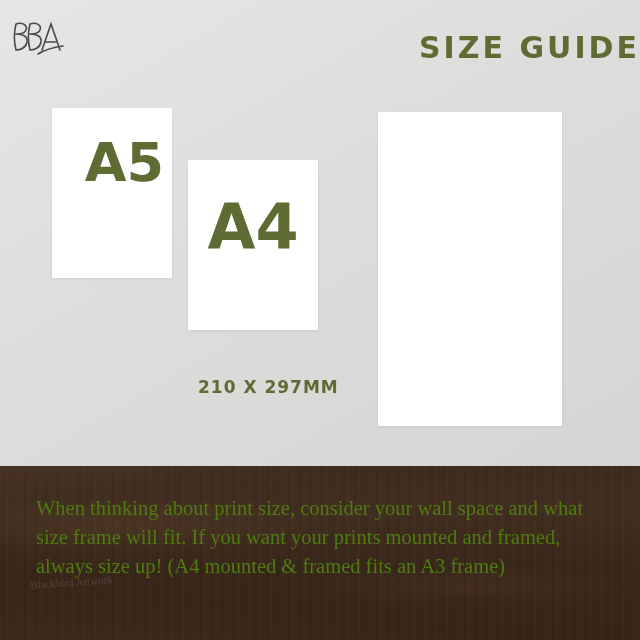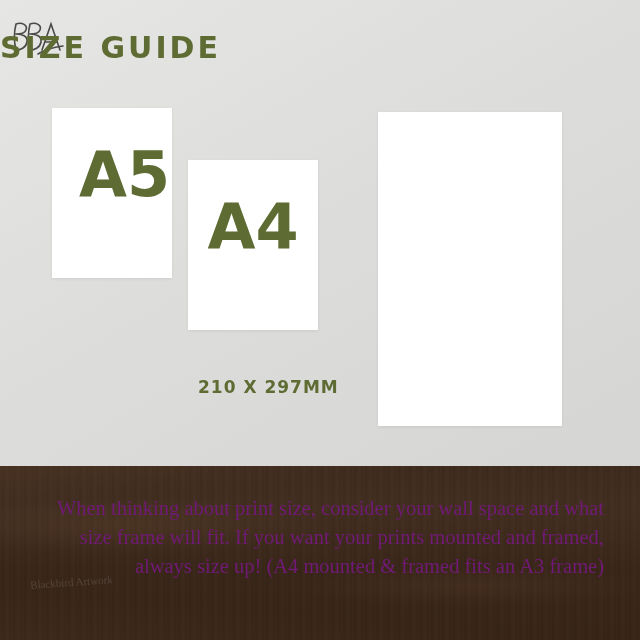--- a/index.html
+++ b/index.html
@@ -32,21 +32,21 @@
     top: 16px;
     width: 56px;
     height: 46px;
     color: #4a4a48;
   }
   .title {
     position: absolute;
     left: 0;
     top: 30px;
     width: 640px;
-    text-align: left;
+    text-align: right;
     font-family: "DejaVu Sans", sans-serif;
     font-size: 30px;
     font-weight: bold;
     letter-spacing: 3px;
     color: #5e6b32;
   }
   .paper {
     position: absolute;
     background: #ffffff;
     box-shadow: 0 1px 3px rgba(0,0,0,0.07);
@@ -64,21 +64,21 @@
     font-family: "DejaVu Sans", sans-serif;
     font-size: 17px;
     font-weight: bold;
     letter-spacing: 1px;
     color: #5e6b32;
     white-space: nowrap;
   }
 
   
   #paper-a5 { left: 52px; top: 108px; width: 120px; height: 170px; }
-  #label-a5 { left: 52px; top: 144px; width: 145px; font-size: 62px; }
+  #label-a5 { left: 52px; top: 136px; width: 145px; font-size: 54px; }
   #dim-a5 { left: 30px; top: 287px; }
 
   
   #paper-a4 { left: 188px; top: 160px; width: 130px; height: 170px; }
   #label-a4 { left: 188px; top: 196px; width: 130px; font-size: 62px; }
   #dim-a4 { left: 198px; top: 349px; margin-top: 28px; }
 
   
   #paper-a3 { left: 378px; top: 112px; width: 184px; height: 314px; }
   #label-a3 { left: 378px; top: 240px; width: 184px; font-size: 52px; }
@@ -110,25 +110,25 @@
       linear-gradient(175deg, rgba(90,62,40,0.35) 0%, rgba(0,0,0,0) 18%),
       linear-gradient(5deg, rgba(80,55,35,0.25) 0%, rgba(0,0,0,0) 22%),
       radial-gradient(ellipse 300px 40px at 120px 60px, rgba(110,78,50,0.22), rgba(0,0,0,0) 70%),
       radial-gradient(ellipse 260px 30px at 470px 120px, rgba(105,72,46,0.2), rgba(0,0,0,0) 70%);
   }
   .caption {
     position: absolute;
     left: 36px;
     top: 494px;
     width: 568px;
-    text-align: right;
+    text-align: left;
     font-family: "Liberation Serif", serif;
     font-size: 20.5px;
     line-height: 1.42;
-    color: #701a75;
+    color: #4d7c0f;
   }
   .watermark {
     position: absolute;
     left: 30px;
     top: 576px;
     font-family: "Liberation Serif", serif;
     font-size: 11px;
     color: rgba(255,255,255,0.13);
     transform: rotate(-4deg);
   }

